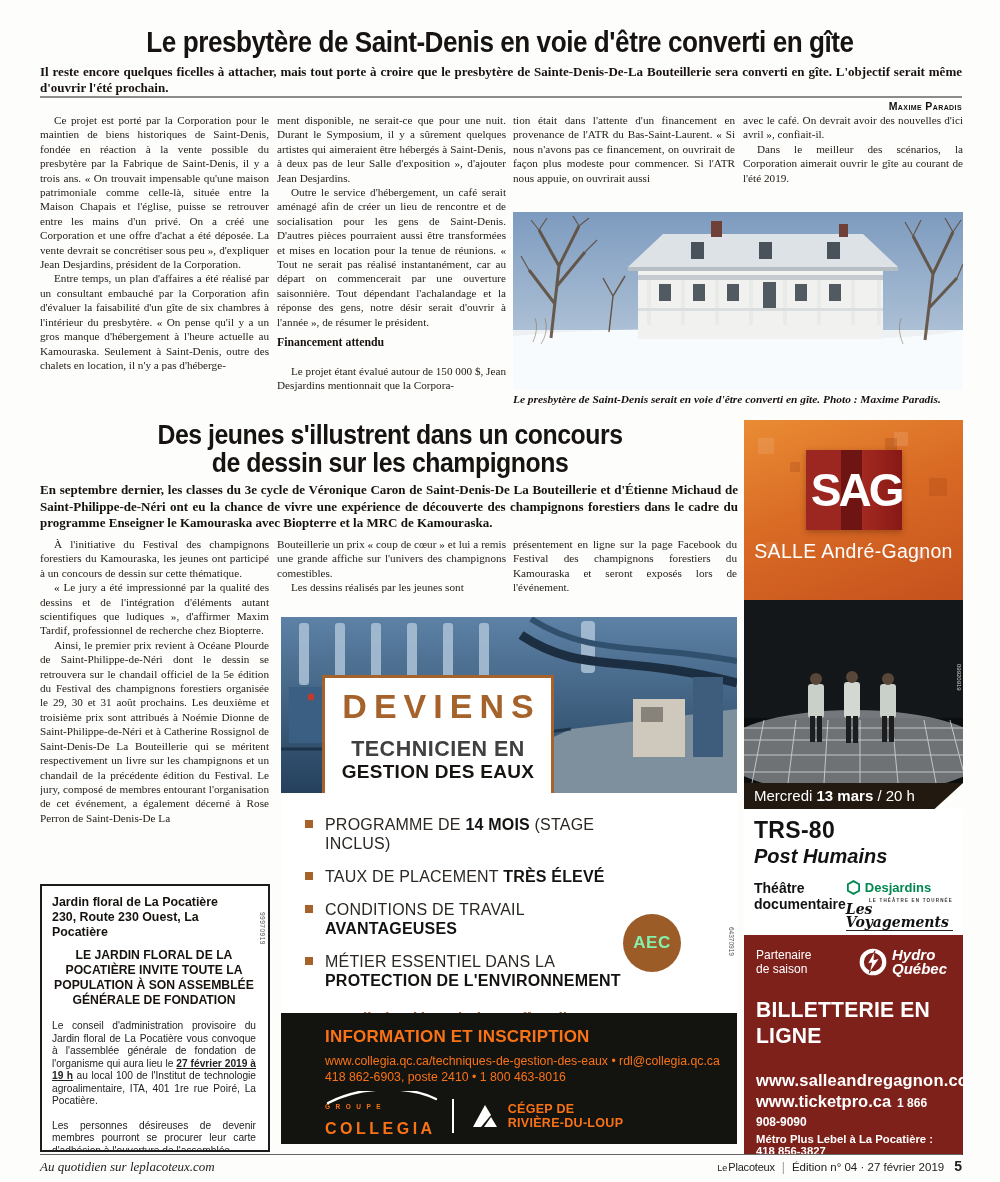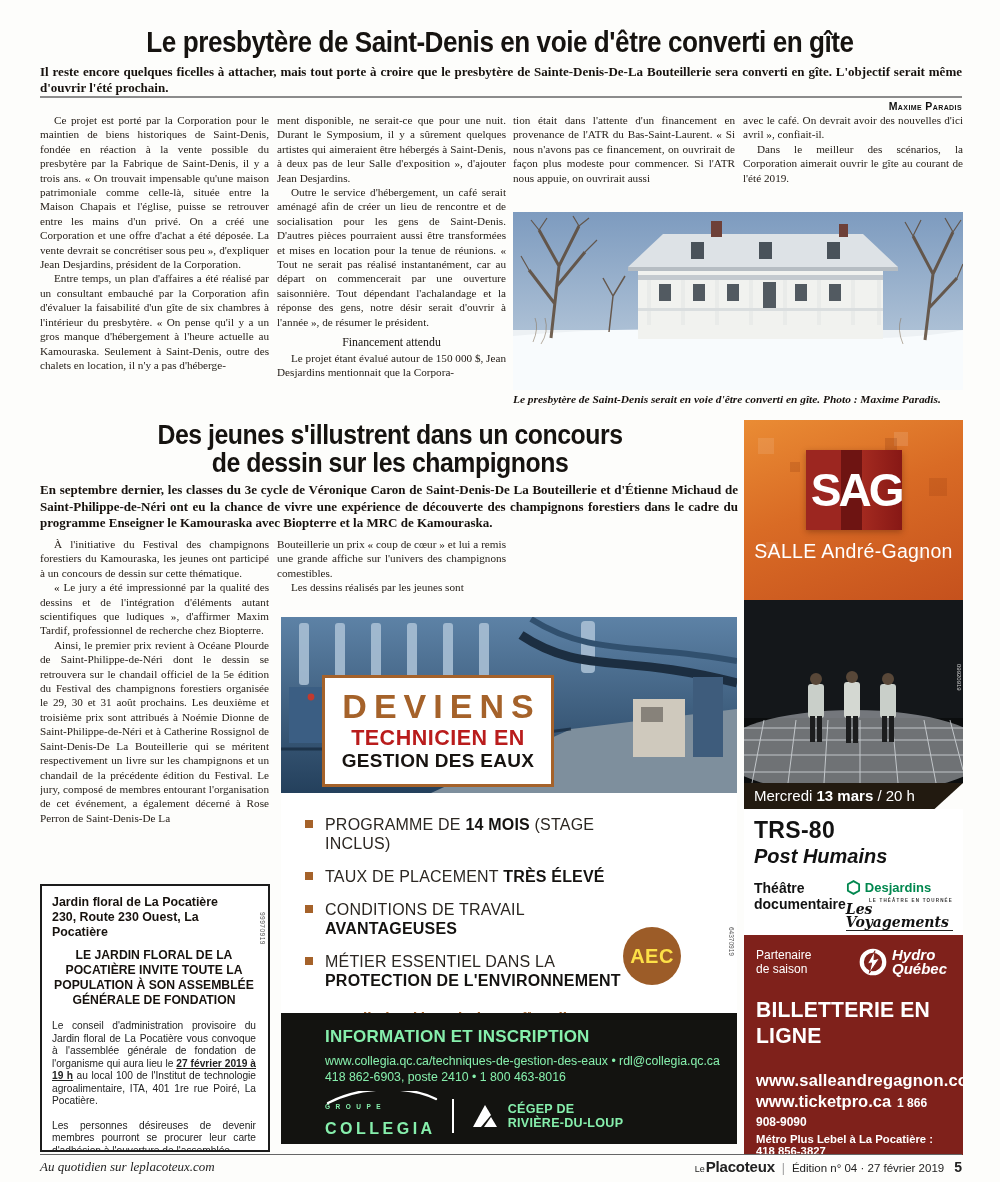--- a/index.html
+++ b/index.html
@@ -8,21 +8,21 @@
 .abs{position:absolute}
 
 
 .a1-headline{left:0;right:0;top:26px;text-align:center;font-family:"Liberation Sans",sans-serif;font-weight:700;font-size:29px;letter-spacing:-.5px;color:#161310;transform:scaleX(.9)}
 .a1-lead{left:40px;top:64px;width:922px;font-weight:700;font-size:13px;line-height:16px;text-align:justify;color:#17120e}
 .a1-rule{left:40px;top:96px;width:922px;height:2px;background:#8c8c8c}
 .a1-byline{right:38px;top:100px;font-family:"Liberation Sans",sans-serif;font-weight:700;font-size:10.5px;font-variant:small-caps;letter-spacing:.4px;color:#111}
 .bt{font-size:11.2px;line-height:14.4px;text-align:justify;color:#27201a}
 .bt p{margin:0}
 .bt .ind{text-indent:14px}
-.crosshead{text-align:center;font-size:11.8px;font-weight:400;margin:6px 0 1px;color:#17120e}
+.crosshead{text-align:left;font-size:11.8px;font-weight:700;margin:6px 0 14px;color:#17120e}
 .a1c1{left:40px;top:113px;width:229px;height:301px;overflow:hidden}
 .a1c2{left:277px;top:113px;width:229px;height:301px;overflow:hidden}
 .a1c3{left:513px;top:113px;width:222px;height:96px;overflow:hidden}
 .a1c4{left:743px;top:113px;width:220px;height:96px;overflow:hidden}
 .photo1{left:513px;top:212px;width:450px;height:178px;overflow:hidden}
 .photo1 svg{display:block;width:100%;height:100%}
 .caption1{left:513px;top:393px;width:450px;font-style:italic;font-weight:700;font-size:11.4px;color:#17120e}
 
 
 .a2-headline{left:40px;top:421px;width:700px;text-align:center;font-family:"Liberation Sans",sans-serif;font-weight:700;font-size:27px;line-height:28px;letter-spacing:-.5px;color:#161310;transform:scaleX(.92)}
@@ -38,32 +38,32 @@
 .jf-body{font-size:10.2px;line-height:12.5px;text-align:justify;margin-top:12px;color:#222}
 .jf-bold{font-weight:700;text-decoration:underline}
 .jf-ref{position:absolute;right:2px;top:26px;font-size:6.5px;color:#555;writing-mode:vertical-rl;letter-spacing:.5px}
 
 
 .collegia{left:281px;top:617px;width:456px;height:527px;background:#fff;font-family:"Liberation Sans",sans-serif}
 .cphoto{position:relative;width:456px;height:176px;overflow:hidden}
 .cphoto svg{display:block;width:100%;height:100%}
 .devbox{position:absolute;left:41px;top:58px;width:232px;background:#fff;border:3px solid #a5622a;padding:10px 6px 12px;text-align:center}
 .dev1{color:#a5622a;font-weight:700;font-size:34px;line-height:36px;letter-spacing:7px;text-indent:7px}
-.dev2{color:#b91c1c;font-weight:700;font-size:21.5px;line-height:24px;letter-spacing:.5px;margin-top:2px}
+.dev2{color:#404040;font-weight:700;font-size:21.5px;line-height:24px;letter-spacing:.5px;margin-top:13px}
 .dev3{color:#171310;font-weight:700;font-size:19px;line-height:22px;letter-spacing:.3px}
 .cbullets{list-style:none;margin:22px 0 0 24px;width:356px}
 .cbullets li{display:flex;margin-bottom:14px}
 .sqb{flex:0 0 8px;width:8px;height:8px;background:#a5622a;margin:5px 12px 0 0}
 .btxt{font-size:16px;line-height:19px;color:#2c2722;letter-spacing:.2px}
 .btxt b{color:#141210}
 .cdates{margin:8px 0 0 44px;color:#a5622a;font-weight:700;font-size:15.5px;line-height:20px}
 .cdates sup{font-size:9px}
 .cfine{margin:12px 0 0 44px;width:330px;font-size:9.2px;line-height:11.5px;color:#3c3c3c}
-.aec{position:absolute;right:56px;top:310px;width:58px;height:58px;border-radius:50%;background:#9c5c28;color:#fde047;font-weight:700;font-size:20px;display:flex;align-items:center;justify-content:center;letter-spacing:.5px}
-.cblack{position:absolute;left:0;top:396px;width:456px;height:131px;background:#131310;color:#86efac;padding:14px 0 0 44px}
+.aec{position:absolute;right:56px;top:297px;width:58px;height:58px;border-radius:50%;background:#9c5c28;color:#86efac;font-weight:700;font-size:17px;display:flex;align-items:center;justify-content:center;letter-spacing:.5px}
+.cblack{position:absolute;left:0;top:396px;width:456px;height:131px;background:#131310;color:#f97316;padding:14px 0 0 44px}
 .cb-h{font-weight:700;font-size:17px;letter-spacing:.2px}
 .cb-l{font-size:12.3px;margin-top:7px}
 .cb-l2{font-size:12.3px;margin-top:2px}
 .clogos{display:flex;align-items:center;margin-top:10px}
 .colgroup{position:relative;padding-top:9px}
 .colgroup svg{position:absolute;left:-3px;top:-3px}
 .col-g{font-size:6.5px;letter-spacing:5.5px;font-weight:700}
 .col-c{font-size:16px;letter-spacing:3.5px;font-weight:700;margin-top:10px}
 .cldiv{width:2px;height:34px;background:#fff;margin:0 16px}
 .cegep{display:flex;align-items:center}
@@ -103,21 +103,21 @@
 .sr-url{font-weight:700;font-size:16.5px;margin-top:22px;letter-spacing:.2px}
 .sr-url2{font-weight:700;font-size:16.5px;margin-top:2px}
 .sr-url2 .ph{font-size:12px;margin-left:6px;letter-spacing:0}
 .sr-metro{font-weight:700;font-size:11.3px;margin-top:3px}
 
 
 .f-rule{left:40px;top:1154px;width:922px;height:1px;background:#666}
 .f-left{left:40px;top:1159px;font-style:italic;font-size:13px;color:#222}
 .f-right{right:38px;top:1158px;display:flex;align-items:baseline;font-family:"Liberation Sans",sans-serif;color:#222}
 .f-brand-sm{font-size:9px;margin-right:1px}
-.f-brand{font-weight:700;font-size:15px;letter-spacing:-.2px}
+.f-brand{font-weight:400;font-size:11px;letter-spacing:-.2px}
 .f-sep{margin:0 7px;color:#999;font-size:12px}
 .f-ed{font-size:11.5px}
 .f-pg{font-weight:700;font-size:14px;margin-left:10px}
 </style>
 </head>
 <body>
 
 <div class="page">
 
   <h1 class="abs a1-headline">Le presbytère de Saint-Denis en voie d'être converti en gîte</h1>
@@ -204,20 +204,23 @@
 
   <div class="abs bt a2c1">
     <p class="ind">À l'initiative du Festival des champignons forestiers du Kamouraska, les jeunes ont participé à un concours de dessin sur cette thématique.</p>
     <p class="ind">« Le jury a été impressionné par la qualité des dessins et de l'intégration d'éléments autant scientifiques que ludiques », d'affirmer Maxim Tardif, professionnel de recherche chez Biopterre.</p>
     <p class="ind">Ainsi, le premier prix revient à Océane Plourde de Saint-Philippe-de-Néri dont le dessin se retrouvera sur le chandail officiel de la 5e édition du Festival des champignons forestiers organisée le 29, 30 et 31 août prochains. Les deuxième et troisième prix sont attribués à Noémie Dionne de Saint-Philippe-de-Néri et à Catherine Rossignol de Saint-Denis-De La Bouteillerie qui se méritent respectivement un livre sur les champignons et un chandail de la précédente édition du Festival. Le jury, composé de membres entourant l'organisation de cet événement, a également décerné à Rose Perron de Saint-Denis-De La</p>
   </div>
   <div class="abs bt a2c2">
     <p>Bouteillerie un prix « coup de cœur » et lui a remis une grande affiche sur l'univers des champignons comestibles.</p>
     <p class="ind">Les dessins réalisés par les jeunes sont</p>
   </div>
+  <div class="abs bt a2c3">
+    <p>présentement en ligne sur la page Facebook du Festival des champignons forestiers du Kamouraska et seront exposés lors de l'événement.</p>
+  </div>
 
   <div class="abs jardin">
     <div class="jf-title">
       <div>Jardin floral de La Pocatière</div>
       <div>230, Route 230 Ouest, La Pocatière</div>
     </div>
     <div class="jf-head">LE JARDIN FLORAL DE LA POCATIÈRE INVITE TOUTE LA POPULATION À SON ASSEMBLÉE GÉNÉRALE DE FONDATION</div>
     <div class="jf-body"><span>Le conseil d'administration provisoire du Jardin floral de La Pocatière vous convoque à l'assemblée générale de fondation de l'organisme qui aura lieu le </span><span class="jf-bold">27 février 2019 à 19 h</span><span> au local 100 de l'Institut de technologie agroalimentaire, ITA, 401 1re rue Poiré, La Pocatière.</span></div>
     <div class="jf-body">Les personnes désireuses de devenir membres pourront se procurer leur carte d'adhésion à l'ouverture de l'assemblée.</div>
 

